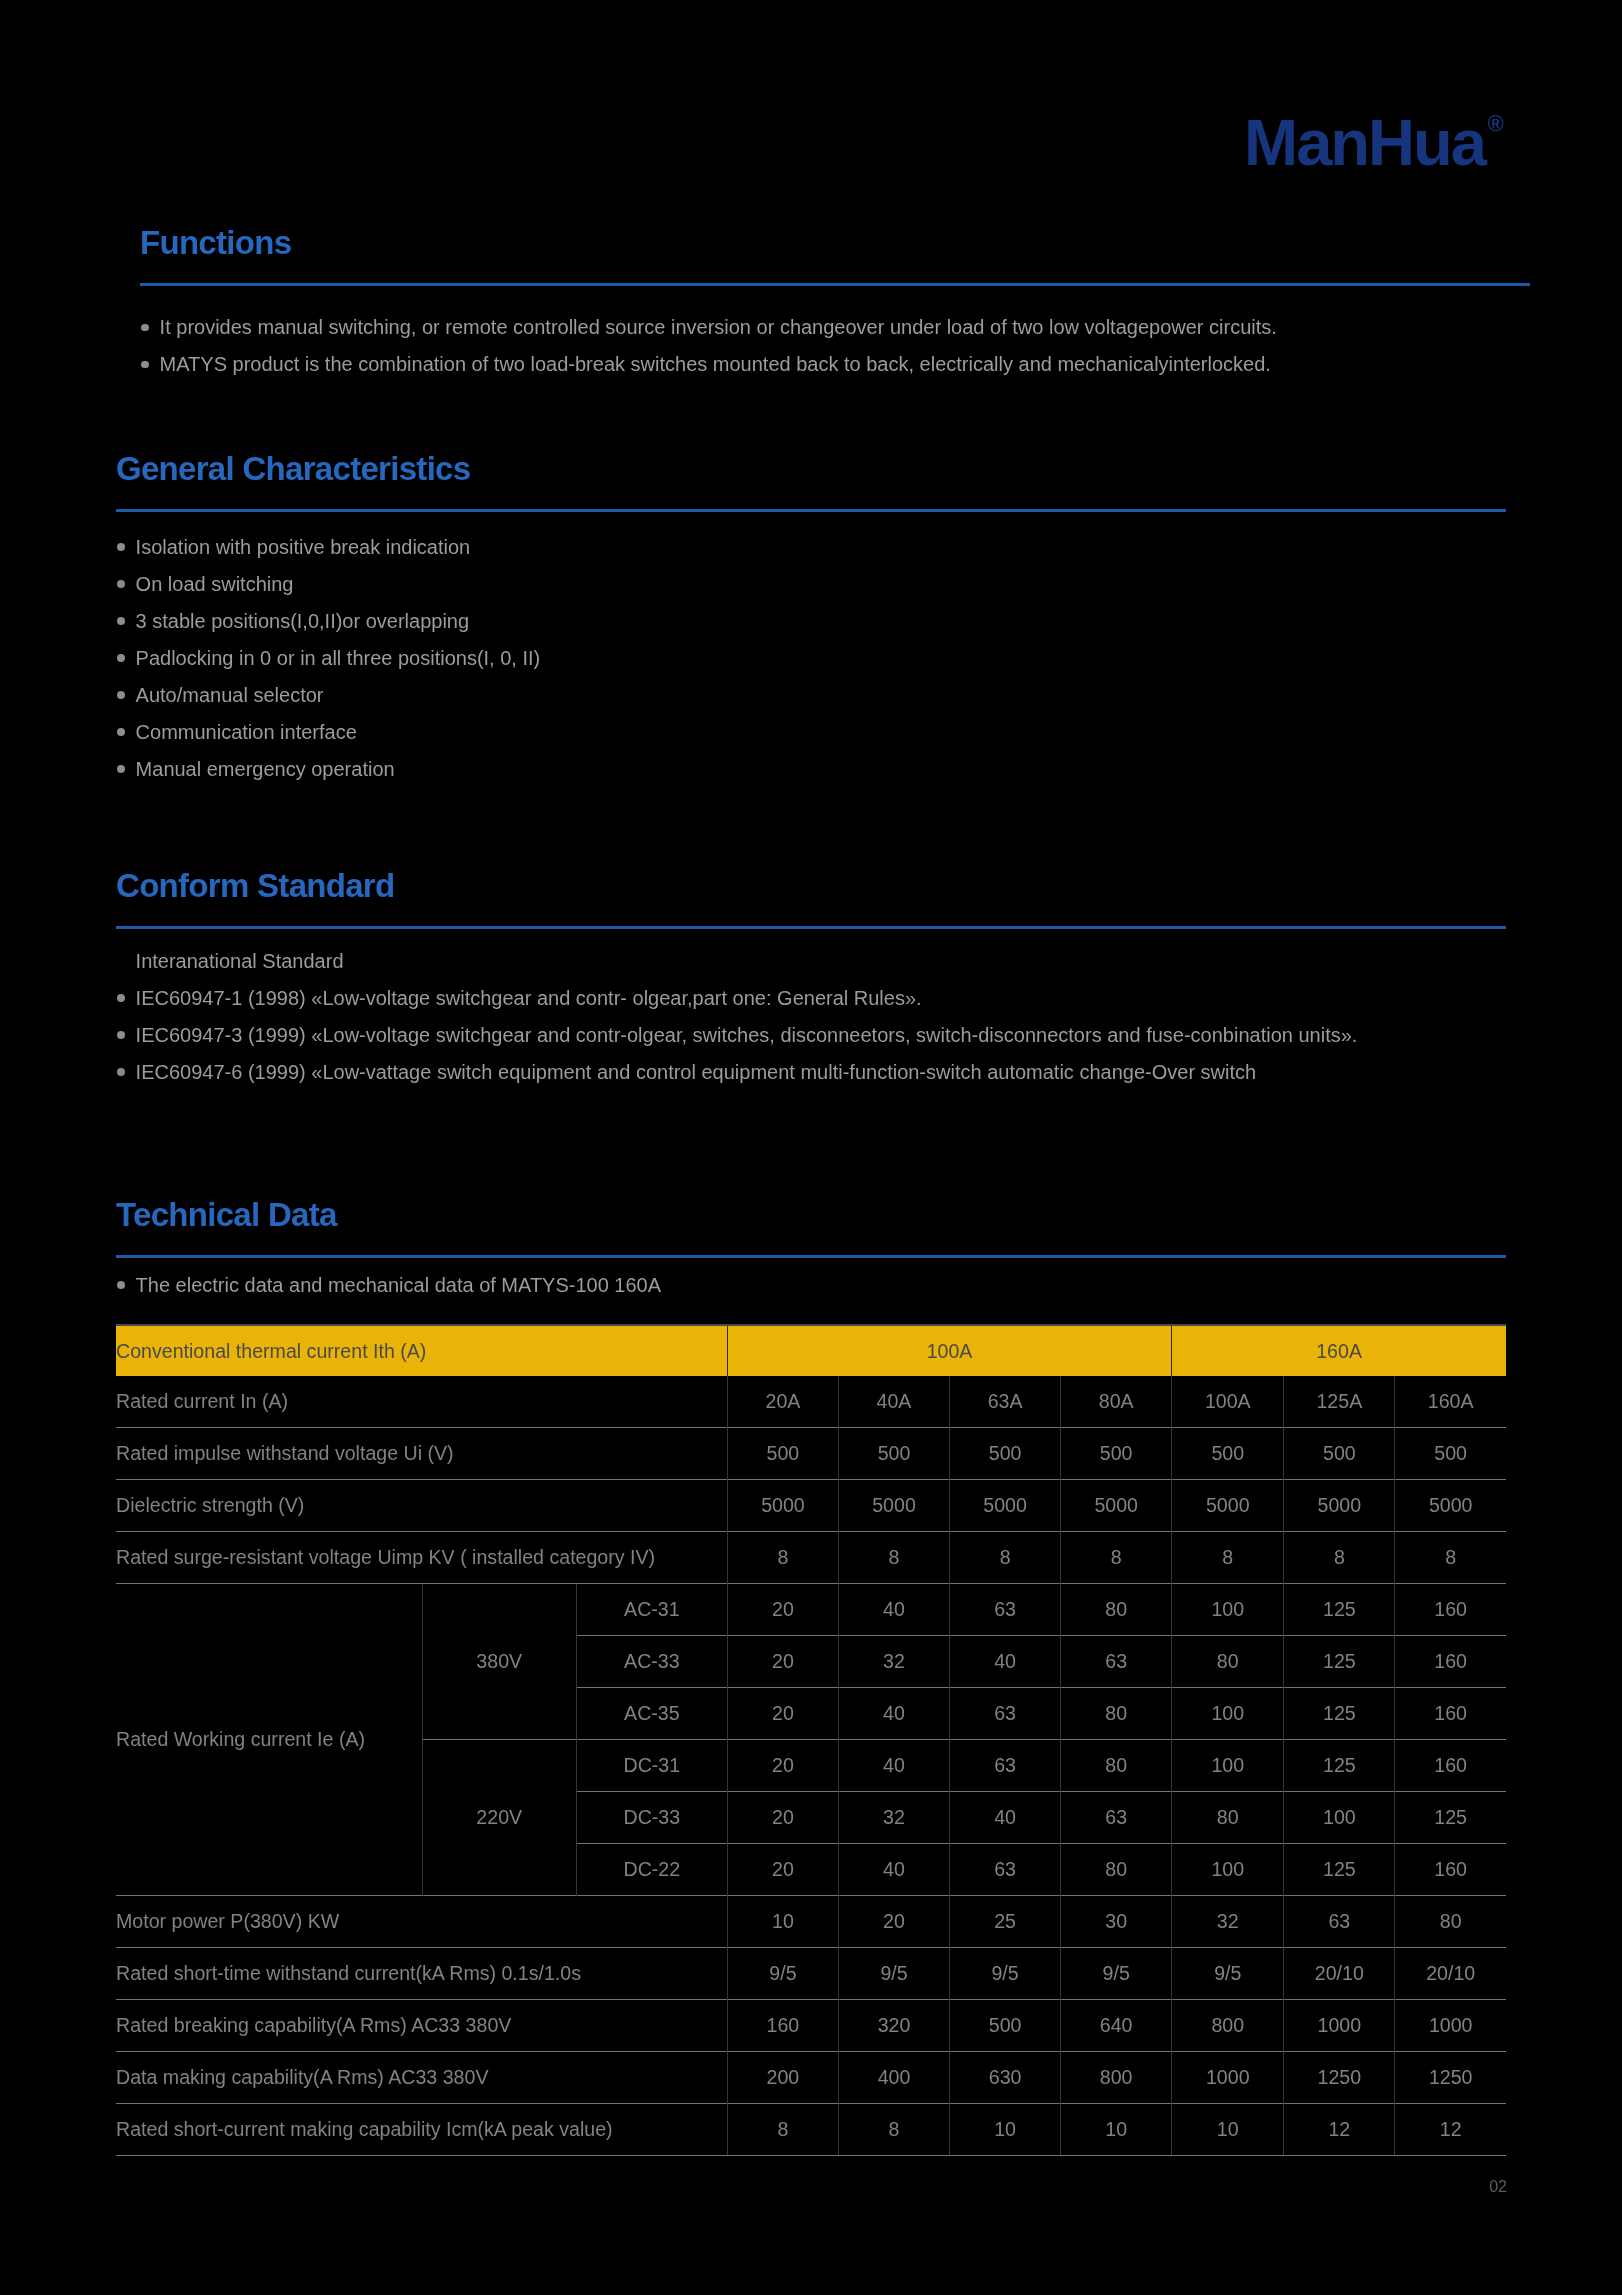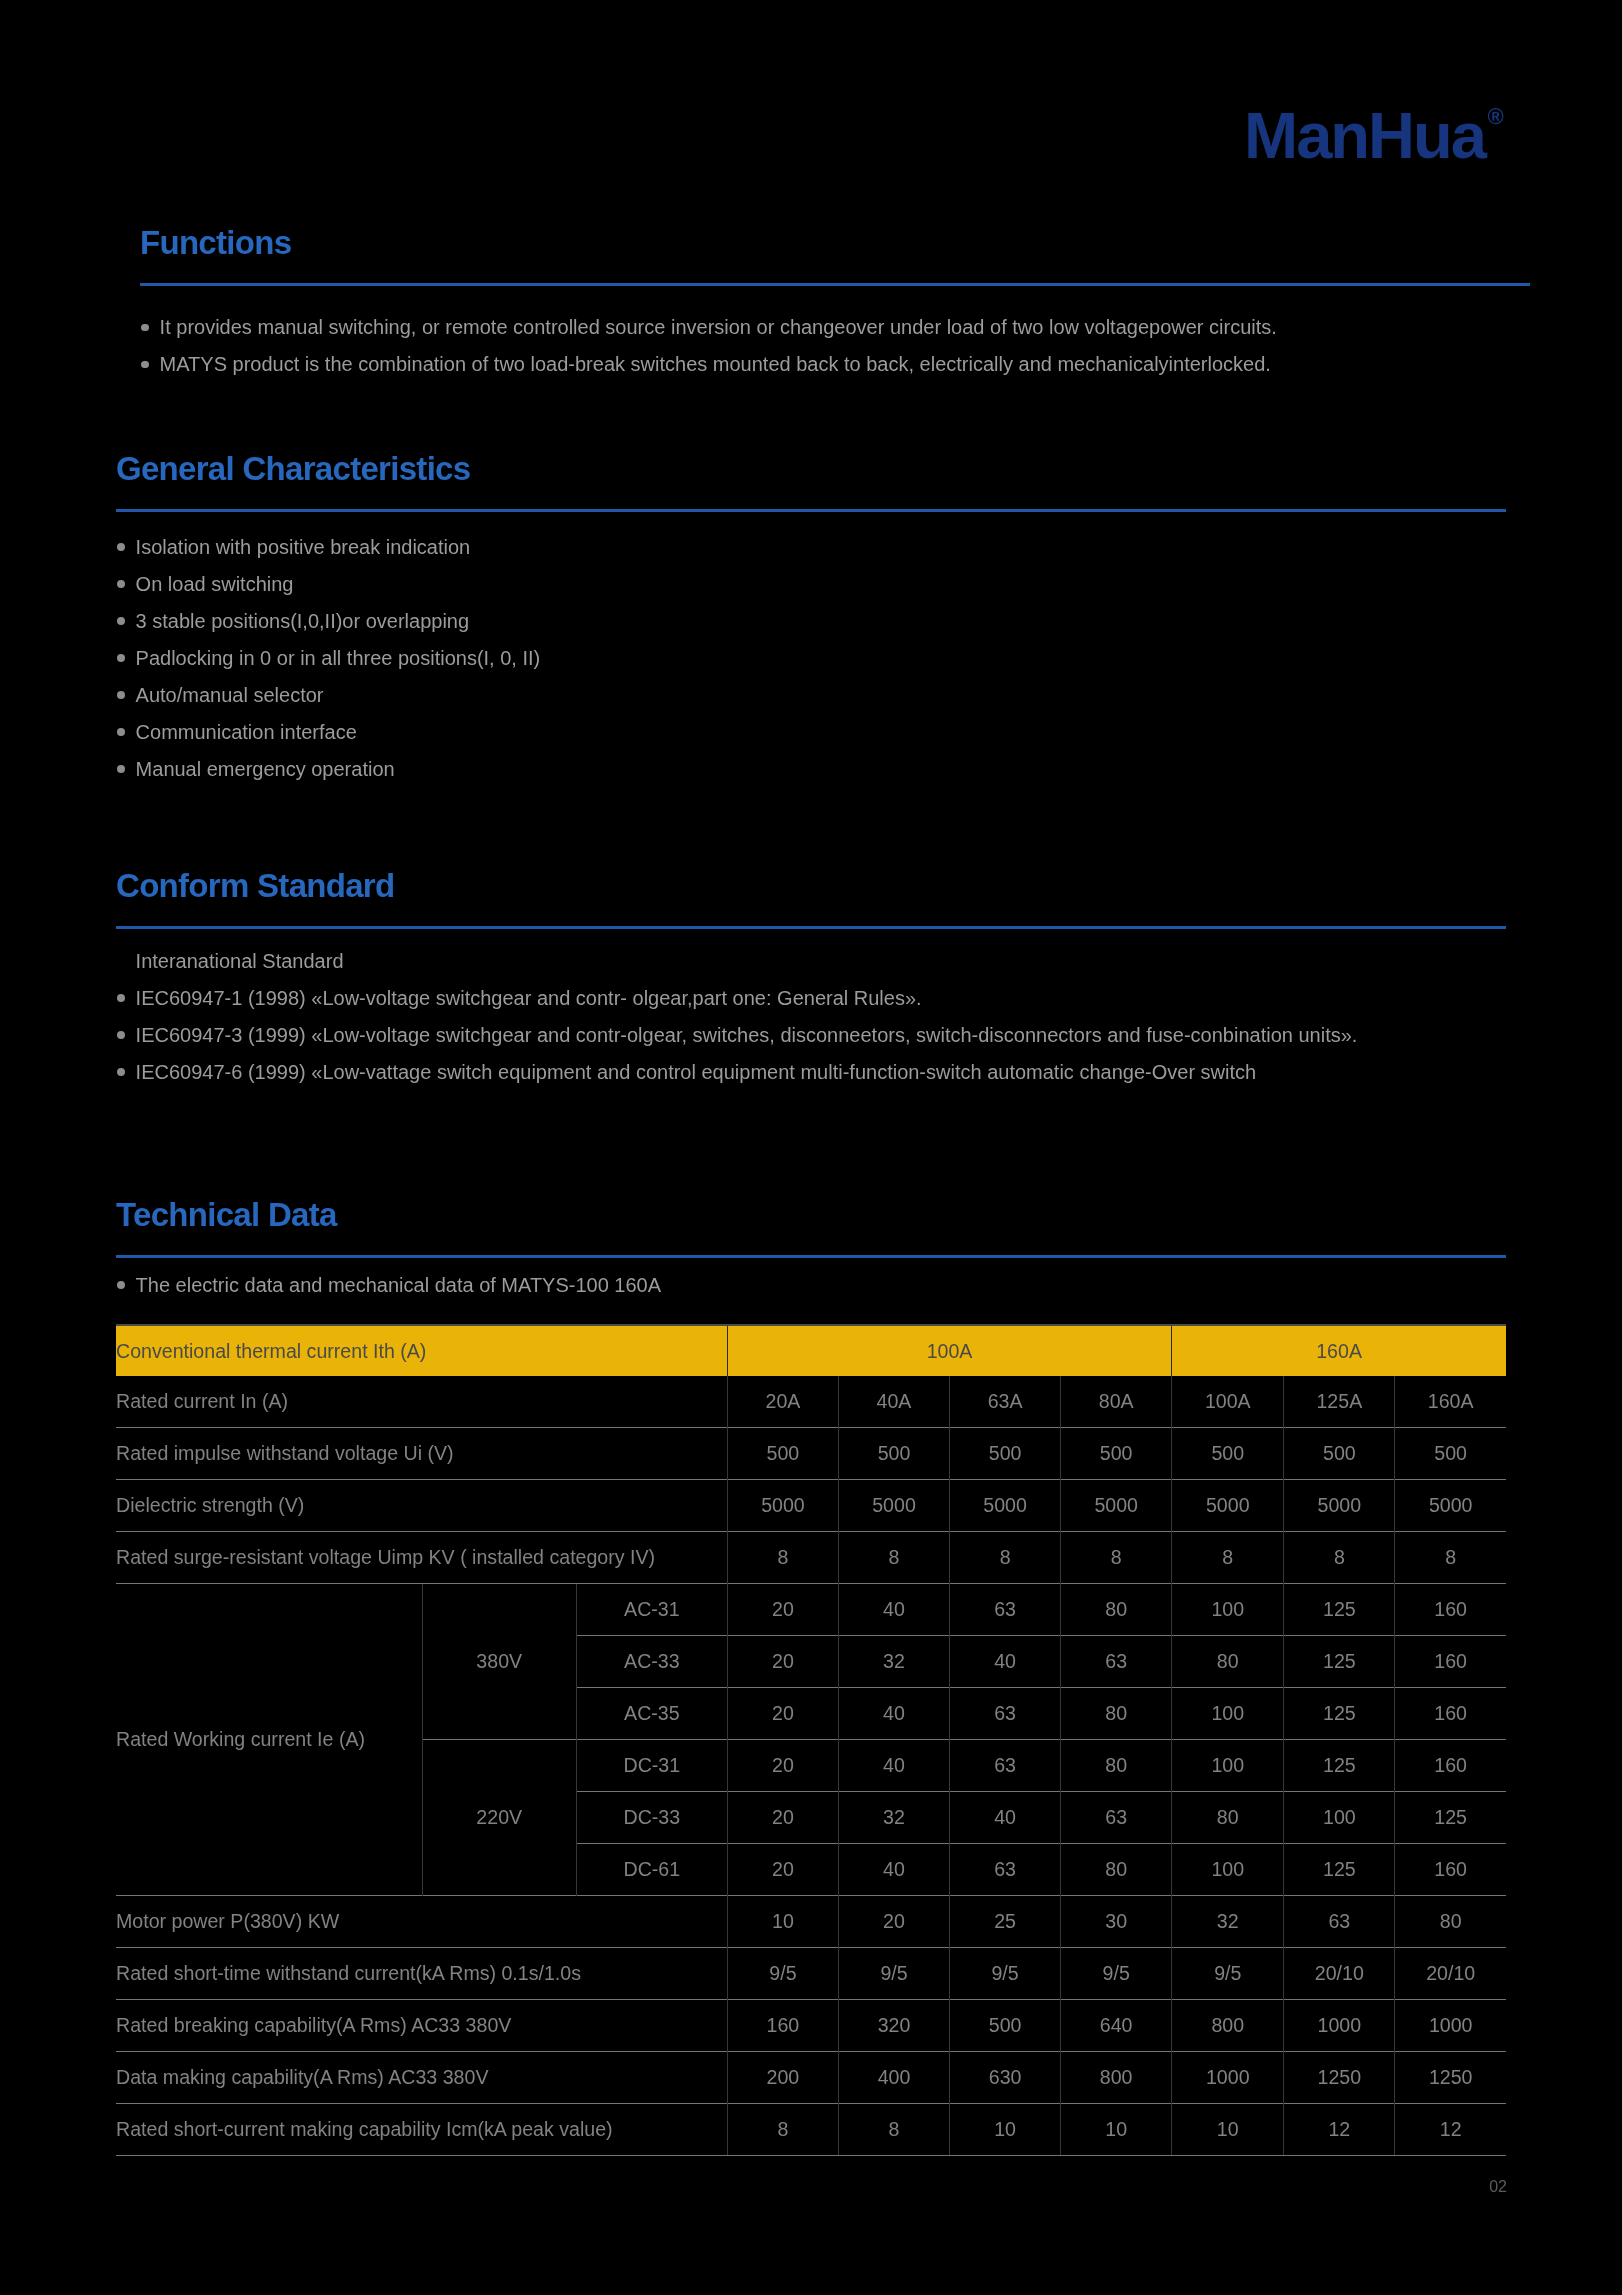--- a/index.html
+++ b/index.html
@@ -5,21 +5,21 @@
   html,body{margin:0;padding:0;background:#000;}
   .page{
     position:relative;
     width:1623px;height:2295px;
     background:#000;
     font-family:"Liberation Sans", sans-serif;
     overflow:hidden;
   }
   
   .logo{
-    position:absolute; top:103px; right:122px;
+    position:absolute; top:110px; right:122px;
     color:#16357e; font-weight:bold; font-size:65px; line-height:1;
     letter-spacing:-2px; white-space:nowrap;
   }
   .logo .reg{
     font-size:22px; letter-spacing:0;
     position:relative; top:-34px; left:2.6px;
   }
   
   .section{position:absolute; left:116px; width:1390px;}
   .sec-functions{top:226px;margin-left:24px;}
@@ -226,21 +226,21 @@
         <td class="cat hl vl">DC-33</td>
         <td class="val vl hl">20</td>
         <td class="val vl hl">32</td>
         <td class="val vl hl">40</td>
         <td class="val vl hl">63</td>
         <td class="val vl hl">80</td>
         <td class="val vl hl">100</td>
         <td class="val vl hl">125</td>
       </tr>
       <tr>
-        <td class="cat hl vl">DC-61</td>
+        <td class="cat hl vl">DC-22</td>
         <td class="val vl hl">20</td>
         <td class="val vl hl">40</td>
         <td class="val vl hl">63</td>
         <td class="val vl hl">80</td>
         <td class="val vl hl">100</td>
         <td class="val vl hl">125</td>
         <td class="val vl hl">160</td>
       </tr>
 
       <tr>

